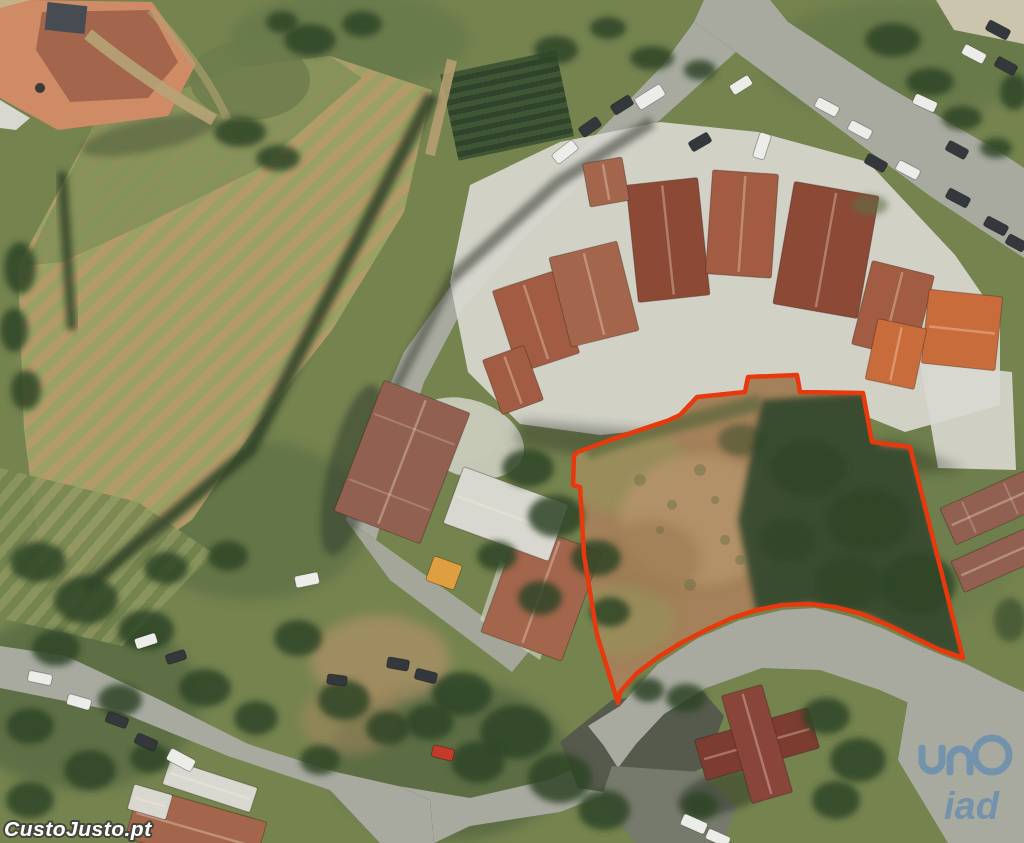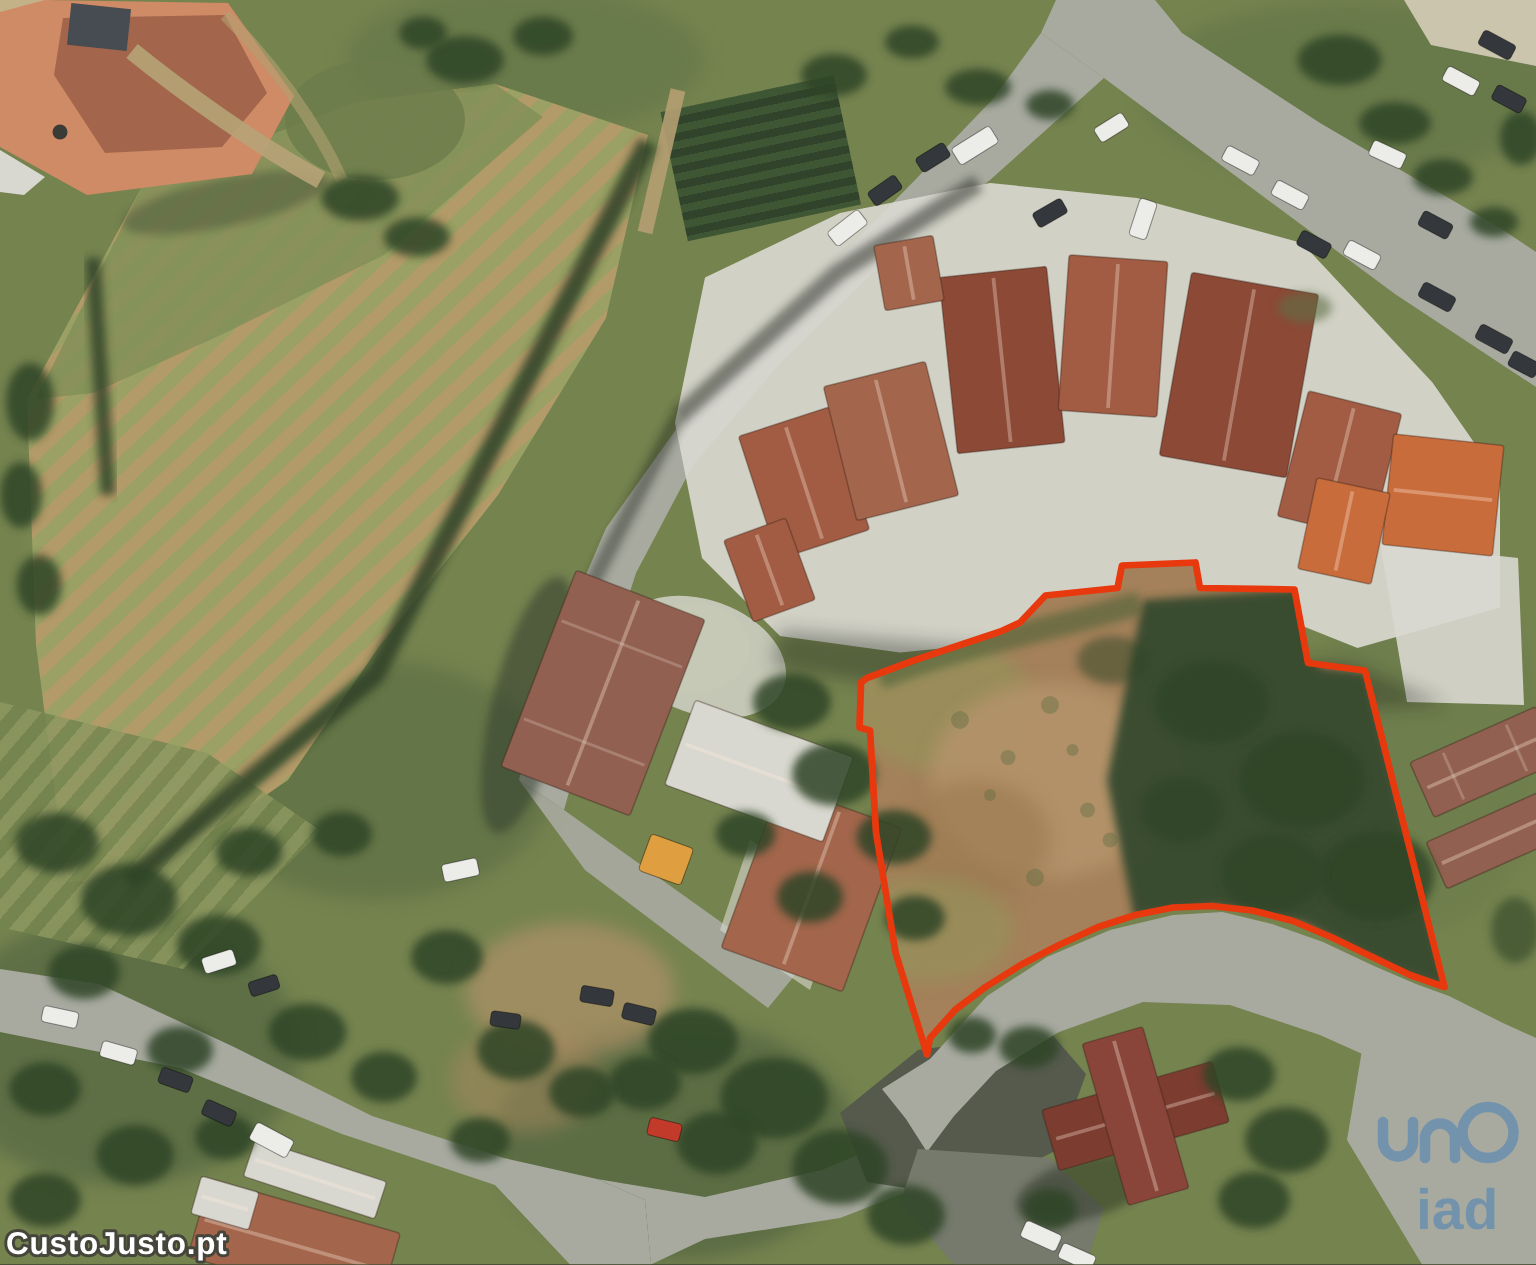--- a/index.html
+++ b/index.html
@@ -1,17 +1,17 @@
 <!DOCTYPE html>
 <html style="--base: #75834f; --field-tan: #b39b69; --field-olive: #9ba164; --veg-dark: #2e4026; --garden-green: #3f5634; --garden-dark: #31432a; --plot-veg: #36492d; --road: #a8aaa0; --asphalt: #565a4d; --asphalt2: #767a6c; --gravel: #cbc5ad; --dirt: #a4815a; --dirt-light: #b4936a; --scrub-green: #5f7045; --wall: #d9d8d0; --roof-salmon: #cf8a66; --roof-salmon-dark: #a3664c; --roof-terracotta: #a15c43; --roof-dark: #8b4936; --roof-bright: #c96c3c; --roof-weathered: #916050; --roof-maroon: #7c3c30; --roof-maroon2: #8a453a; --tree: #2f4428; --red-line: #e8380d; --car-white: #ecece8; --car-dark: #34383c; --car-red: #c23a2a; --container-orange: #df9e3f; --wm-fill: #ffffff; --wm-stroke: #45453c; --logo-blue: #3f7cb8;"><head>
 <meta charset="utf-8">
 <style>
   html,body{margin:0;padding:0;background:#222;}
   .stage{position:relative;width:1024px;height:843px;overflow:hidden;
-         background:#75834f;font-family:"Liberation Sans",sans-serif;}
+         background:#75834f;font-family:"Liberation Sans",sans-serif;font-style:italic;}
   .stage svg{display:block;position:absolute;left:0;top:0;}
   .f-road{fill:var(--road);}
   .f-asphalt{fill:var(--asphalt);}
   .f-asphalt2{fill:var(--asphalt2);}
   .f-wall{fill:var(--wall);}
   .f-gravel{fill:var(--gravel);}
   .wm-text{font-family:"Liberation Sans",sans-serif;font-weight:bold;font-size:21px;
            letter-spacing:.5px;fill:var(--wm-fill);stroke:var(--wm-stroke);
            stroke-width:4px;paint-order:stroke;stroke-linejoin:round;}
   .logo-text{font-family:"Liberation Sans",sans-serif;font-weight:bold;font-size:38px;

